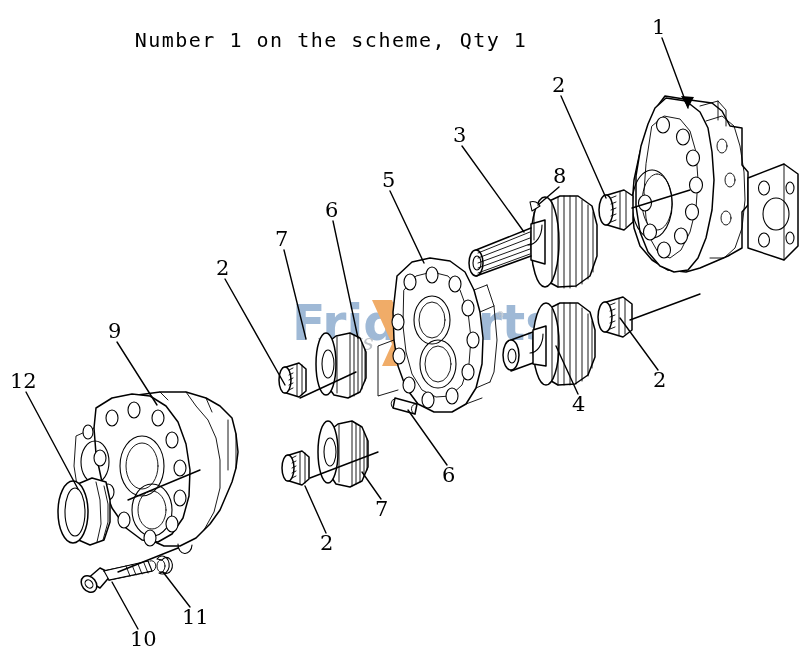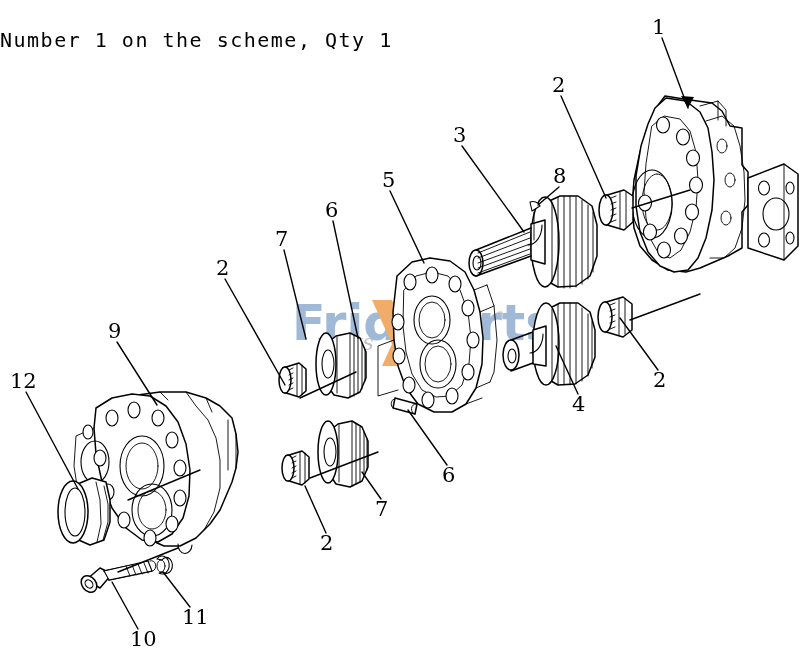--- a/index.html
+++ b/index.html
@@ -1,20 +1,20 @@
 <!DOCTYPE html>
 <html><head>
 <meta charset="utf-8">
 <style>
   html,body{margin:0;padding:0;background:#ffffff;}
   body{width:800px;height:653px;overflow:hidden;
        font-family:"DejaVu Sans Mono",monospace;}
   #stage{position:relative;width:800px;height:653px;background:#fff;}
   #title{
-    position:absolute;left:0;top:28px;width:662px;
+    position:absolute;left:0;top:28px;width:662px;text-align:center;
     font-family:"DejaVu Sans Mono",monospace;
     font-size:20px;letter-spacing:1.5px;color:#000;white-space:pre;
   }
   svg{position:absolute;left:0;top:0;}
   .ln{fill:none;stroke:#000;stroke-width:1.5;stroke-linecap:round;stroke-linejoin:round;}
   .ln2{fill:none;stroke:#000;stroke-width:1.1;stroke-linecap:round;stroke-linejoin:round;}
   .thin{fill:none;stroke:#000;stroke-width:0.9;stroke-linecap:round;}
   .wht{fill:#ffffff;stroke:#000;stroke-width:1.5;stroke-linejoin:round;}
   .wht2{fill:#ffffff;stroke:#000;stroke-width:1.1;stroke-linejoin:round;}
   .lead{fill:none;stroke:#000;stroke-width:1.4;stroke-linecap:round;}

